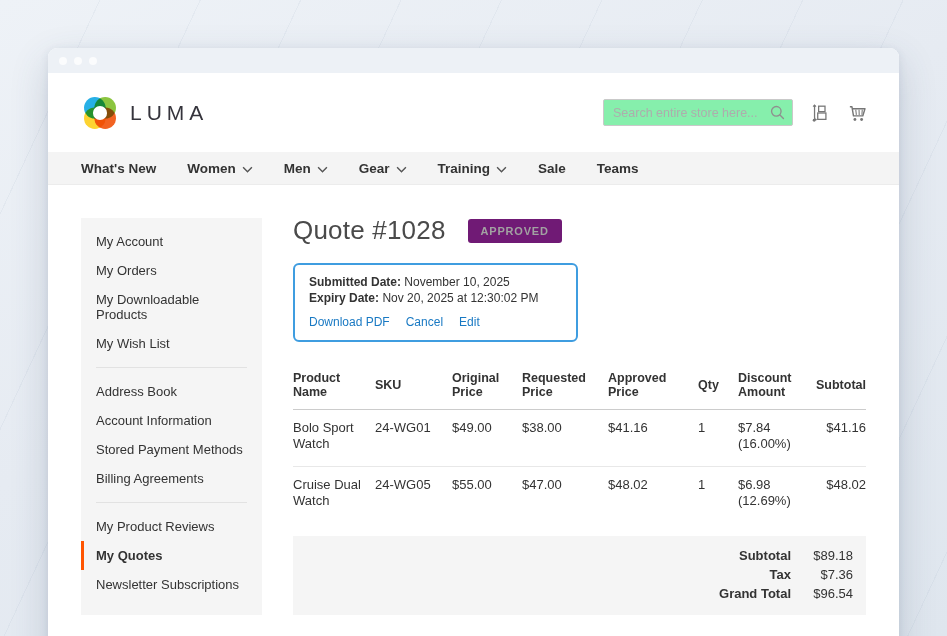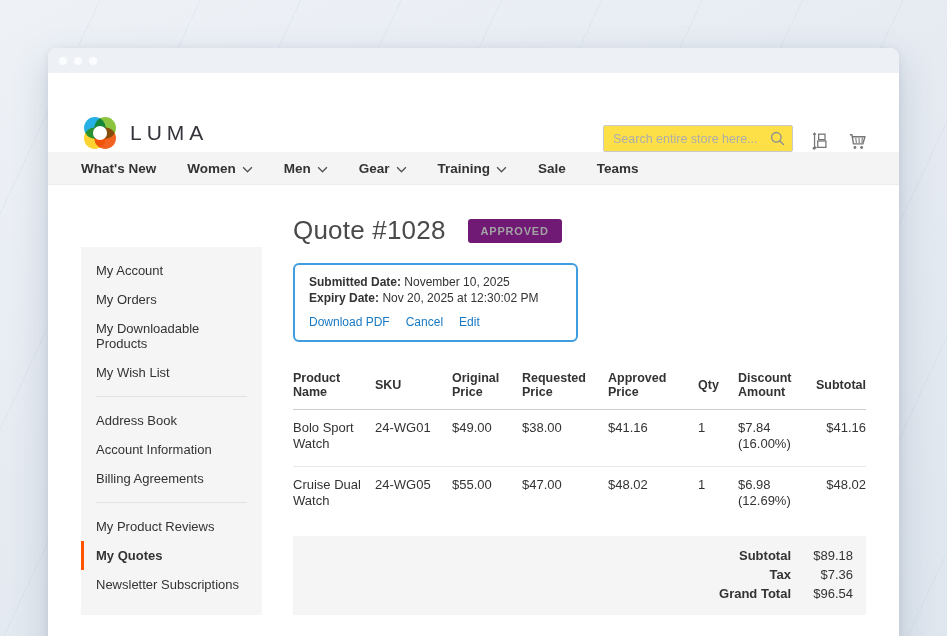--- a/index.html
+++ b/index.html
@@ -17,27 +17,27 @@
     box-shadow:0 14px 38px rgba(55,75,105,.20), 0 2px 8px rgba(55,75,105,.10);
     overflow:hidden;
   }
   .titlebar {
     height:25px; background:#edf1f6; display:flex; align-items:center;
     padding-left:11px; gap:7px;
   }
   .tdot { width:8px; height:8px; border-radius:50%; background:rgba(255,255,255,.75); }
 
   
-  .shop-header { height:79px; background:#fff; display:flex; align-items:flex-end; padding:0 31px 0 33px; }
+  .shop-header { height:79px; background:#fff; display:flex; align-items:center; padding:0 31px 0 33px; }
   .logo { display:flex; align-items:center; gap:11px; cursor:pointer; }
   .logo-text { font-size:21px; letter-spacing:5px; color:#35343c; font-weight:500; }
   .search-wrap { margin-left:auto; position:relative; width:190px; }
   .search-input {
     width:190px; height:27px; border:1px solid #c9c9c9; border-radius:2px;
-    padding:0 30px 0 9px; font-size:12.5px; color:#555; background:#fde047;
+    padding:0 30px 0 9px; font-size:12.5px; color:#555; background:#86efac;
     font-family:"Liberation Sans", sans-serif; outline:none;
   }
   .search-input::placeholder { color:#adadad; }
   .search-icon { position:absolute; right:7px; top:5px; }
   .hdr-icon { margin-left:17px; cursor:pointer; display:flex; align-items:center; }
 
   
   .nav {
     height:33px; background:#f4f4f4; border-bottom:1px solid #ececec;
     display:flex; align-items:center; padding:0 33px; gap:31px;
@@ -175,20 +175,21 @@
 
   <div class="content">
     <div class="sidebar" id="sidebar">
         <div class="side-item">My Account</div>
         <div class="side-item">My Orders</div>
         <div class="side-item">My Downloadable Products</div>
         <div class="side-item">My Wish List</div>
         <div class="side-divider"></div>
         <div class="side-item">Address Book</div>
         <div class="side-item">Account Information</div>
+        <div class="side-item">Stored Payment Methods</div>
         <div class="side-item">Billing Agreements</div>
         <div class="side-divider"></div>
         <div class="side-item">My Product Reviews</div>
         <div class="side-item active">My Quotes</div>
         <div class="side-item">Newsletter Subscriptions</div>
       </div>
 
     <div class="main">
       <div class="title-row">
         <h1 class="page-title">Quote #1028</h1>

